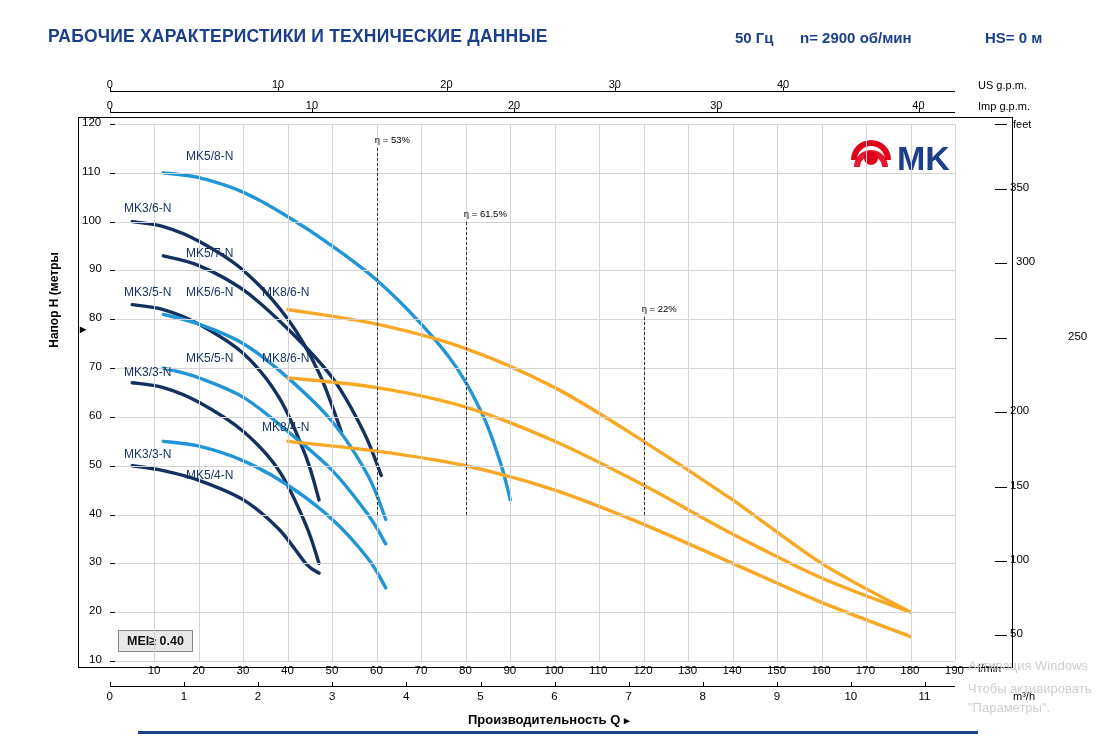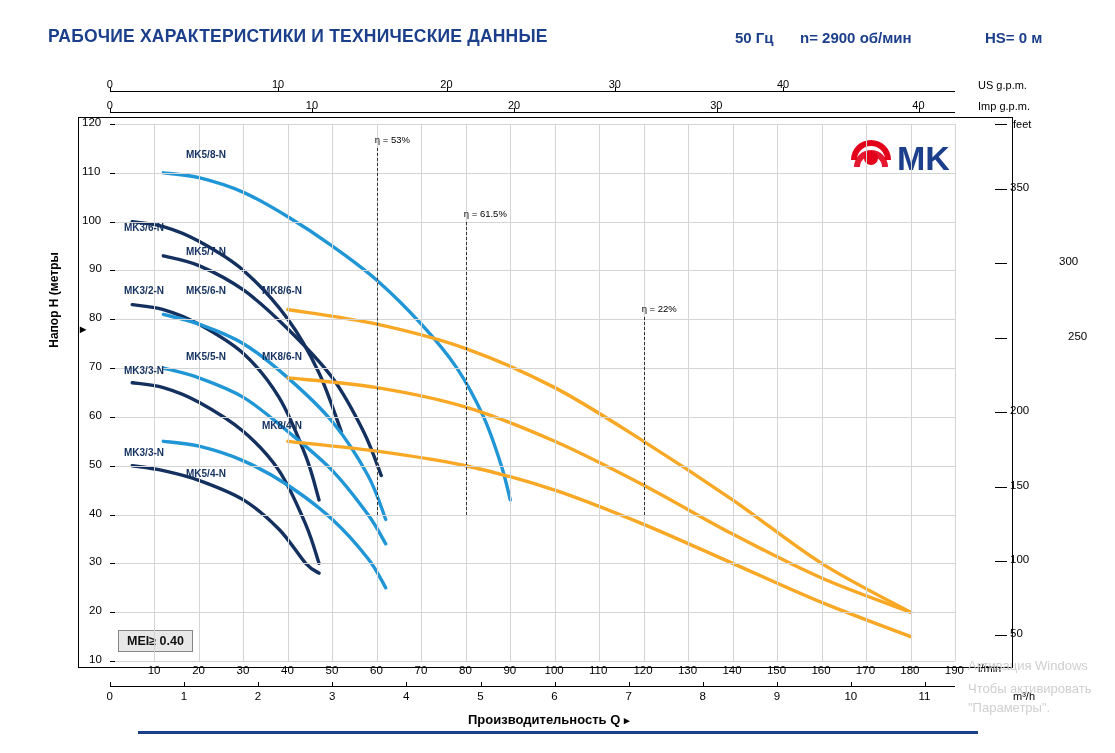--- a/index.html
+++ b/index.html
@@ -30,21 +30,21 @@
   
   .axisrule{position:absolute;background:#000;height:1px;}
   .tick{position:absolute;background:#000;width:1px;height:4px;}
 
   #ylab{position:absolute;left:54px;top:300px;transform:rotate(-90deg) translate(-50%,-50%);transform-origin:0 0;font-size:12px;font-weight:bold;white-space:nowrap;}
   #xlab{position:absolute;left:468px;top:712px;font-size:13px;font-weight:bold;white-space:nowrap;}
 
   #mei{position:absolute;left:118px;top:630px;border:1px solid #888;background:#e8e8e8;padding:3px 8px;font-size:12.5px;font-weight:bold;color:#111;}
 
   
-  .clab{position:absolute;font-size:10px;font-weight:bold;color:#13305f;white-space:nowrap;}
+  .clab{position:absolute;font-size:12px;font-weight:normal;color:#13305f;white-space:nowrap;}
 
   
   #logo{position:absolute;left:845px;top:136px;width:135px;height:40px;}
 
   
   .wm{position:absolute;color:#cfcfcf;font-size:13px;white-space:nowrap;}
 
   #footrule{position:absolute;left:138px;top:731px;width:840px;height:3px;background:#1b3f8b;}
 
   svg{position:absolute;left:0;top:0;overflow:visible;}
@@ -165,21 +165,21 @@
 <div class="tk" style="left: 1010px; top: 627.418px;">50</div>
 <div class="axisrule" style="left: 995px; top: 635.418px; width: 12px;"></div>
 <div class="tk" style="left: 1010px; top: 553.019px;">100</div>
 <div class="axisrule" style="left: 995px; top: 561.019px; width: 12px;"></div>
 <div class="tk" style="left: 1010px; top: 478.619px;">150</div>
 <div class="axisrule" style="left: 995px; top: 486.619px; width: 12px;"></div>
 <div class="tk" style="left: 1010px; top: 404.219px;">200</div>
 <div class="axisrule" style="left: 995px; top: 412.219px; width: 12px;"></div>
 <div class="tk" style="left: 1068px; top: 329.819px;">250</div>
 <div class="axisrule" style="left: 995px; top: 337.819px; width: 12px;"></div>
-<div class="tk" style="left: 1059px; top: 255.419px;">300</div>
+<div class="tk" style="left: 1016px; top: 255.419px;">300</div>
 <div class="axisrule" style="left: 995px; top: 263.419px; width: 12px;"></div>
 <div class="tk" style="left: 1010px; top: 181.019px;">350</div>
 <div class="axisrule" style="left: 995px; top: 189.019px; width: 12px;"></div>
 <div class="axisrule" style="left: 995px; top: 124px; width: 12px;"></div>
 <div class="tk" style="left: 147.674px; top: 664px;">10</div>
 <div class="tk" style="left: 192.147px; top: 664px;">20</div>
 <div class="tk" style="left: 236.621px; top: 664px;">30</div>
 <div class="tk" style="left: 281.095px; top: 664px;">40</div>
 <div class="tk" style="left: 325.568px; top: 664px;">50</div>
 <div class="tk" style="left: 370.042px; top: 664px;">60</div>
@@ -241,23 +241,23 @@
 <div class="tick" style="left: 716.532px; top: 108px;"></div>
 <div class="tk tk-top" style="left: 912.309px; top: 99px;">40</div>
 <div class="tick" style="left: 918.709px; top: 108px;"></div>
 <div class="eta-line" style="left: 376.842px; top: 148px; height: 366.545px;"></div>
 <div class="eta-lbl" style="left: 374.842px; top: 134px;">η = 53%</div>
 <div class="eta-line" style="left: 465.789px; top: 222px; height: 292.545px;"></div>
 <div class="eta-lbl" style="left: 463.789px; top: 208px;">η = 61.5%</div>
 <div class="eta-line" style="left: 643.684px; top: 317px; height: 197.545px;"></div>
 <div class="eta-lbl" style="left: 641.684px; top: 303px;">η = 22%</div>
 <div class="clab" style="left: 186px; top: 149px;">MK5/8-N</div>
-<div class="clab" style="left: 124px; top: 201px; margin-top: 21px;">MK3/6-N</div>
+<div class="clab" style="left: 124px; top: 201px;">MK3/6-N</div>
 <div class="clab" style="left: 186px; top: 246px;">MK5/7-N</div>
-<div class="clab" style="left: 124px; top: 285px;">MK3/2-N</div>
+<div class="clab" style="left: 124px; top: 285px;">MK3/5-N</div>
 <div class="clab" style="left: 186px; top: 285px;">MK5/6-N</div>
 <div class="clab" style="left: 262px; top: 285px;">MK8/6-N</div>
 <div class="clab" style="left: 124px; top: 365px;">MK3/3-N</div>
 <div class="clab" style="left: 186px; top: 351px;">MK5/5-N</div>
 <div class="clab" style="left: 262px; top: 351px;">MK8/6-N</div>
 <div class="clab" style="left: 124px; top: 447px;">MK3/3-N</div>
 <div class="clab" style="left: 186px; top: 420px; margin-top: 48px;">MK5/4-N</div>
 <div class="clab" style="left: 262px; top: 420px;">MK8/4-N</div>
 
 </body></html>

